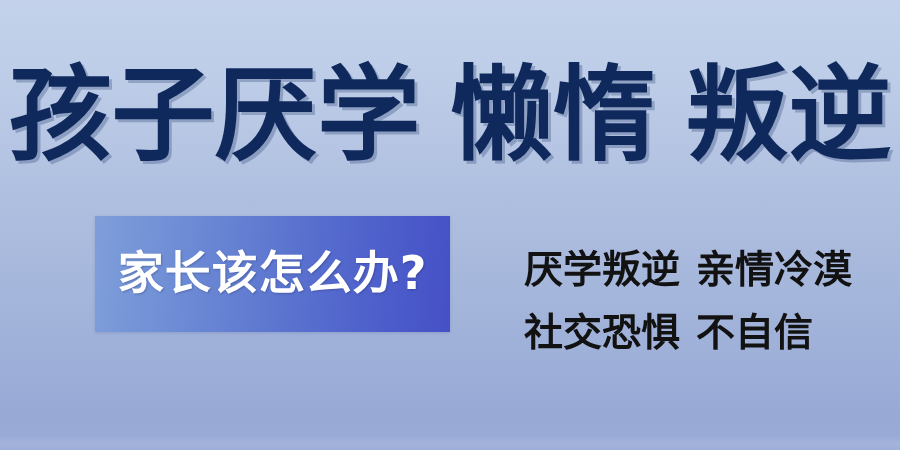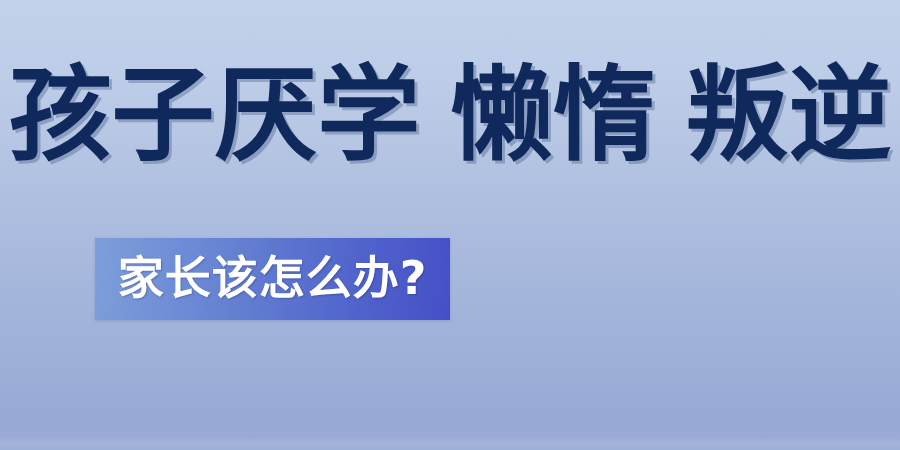--- a/index.html
+++ b/index.html
@@ -63,23 +63,23 @@
   }
   .headline .gap {
     display: inline-block;
     width: 30px;
   }
 
   
   .question-box {
     position: absolute;
     left: 95px;
-    top: 238px;
+    top: 216px;
     width: 355px;
-    height: 82px;
+    height: 116px;
     background: linear-gradient(95deg,
         #7f9ed9 0%,
         #6f8ed6 22%,
         #5f79d0 48%,
         #5063cc 74%,
         #4550c6 100%);
     box-shadow: 0 1px 3px rgba(40,60,120,0.18);
     display: flex;
     align-items: center;
     justify-content: center;
@@ -124,17 +124,23 @@
 
   <div class="headline">
     <span class="grp">孩子厌学</span><span class="gap"></span><span class="grp">懒惰</span><span class="gap"></span><span class="grp">叛逆</span>
   </div>
 
   <div class="question-box">
     <span class="qtext">家长该怎么办?</span>
   </div>
 
   <div class="symptom-list">
+    <div class="symptom-row">
+      <span>厌学叛逆</span><span class="seg-gap"></span><span>亲情冷漠</span>
+    </div>
+    <div class="symptom-row">
+      <span>社交恐惧</span><span class="seg-gap"></span><span>不自信</span>
+    </div>
   </div>
 
   <div class="bottom-band"></div>
 
 </div>
 
 </body></html>

